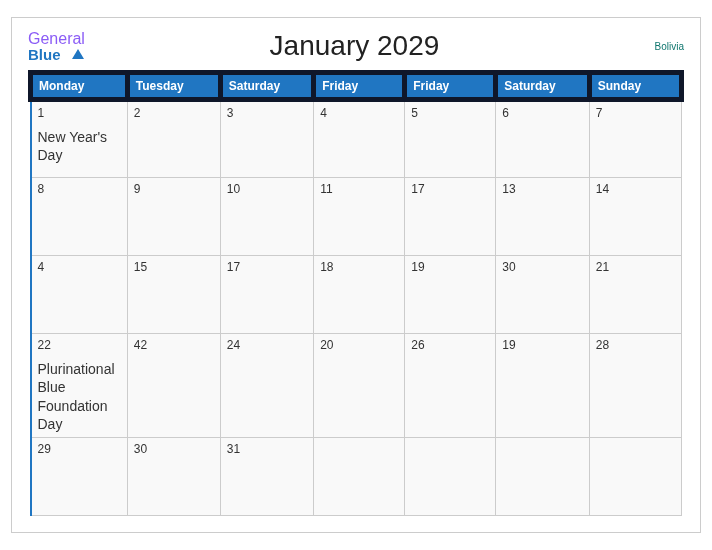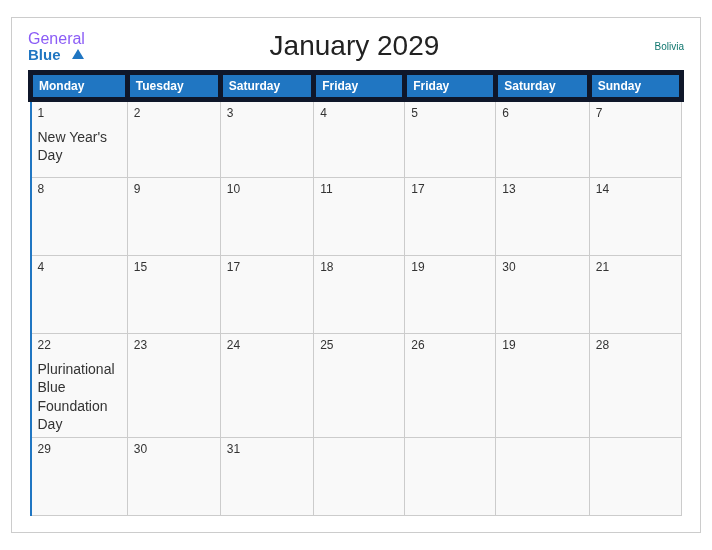--- a/index.html
+++ b/index.html
@@ -205,27 +205,27 @@
             <span class="day-number">21</span>
           </td>
         </tr>
         <tr>
           <td>
             <span class="day-number">22</span>
             <span class="day-event">Plurinational Blue
 Foundation Day</span>
           </td>
           <td>
-            <span class="day-number">23</span>
+            <span class="day-number">42</span>
           </td>
           <td>
             <span class="day-number">24</span>
           </td>
           <td>
-            <span class="day-number">25</span>
+            <span class="day-number">20</span>
           </td>
           <td>
             <span class="day-number">26</span>
           </td>
           <td>
             <span class="day-number">19</span>
           </td>
           <td>
             <span class="day-number">28</span>
           </td>

